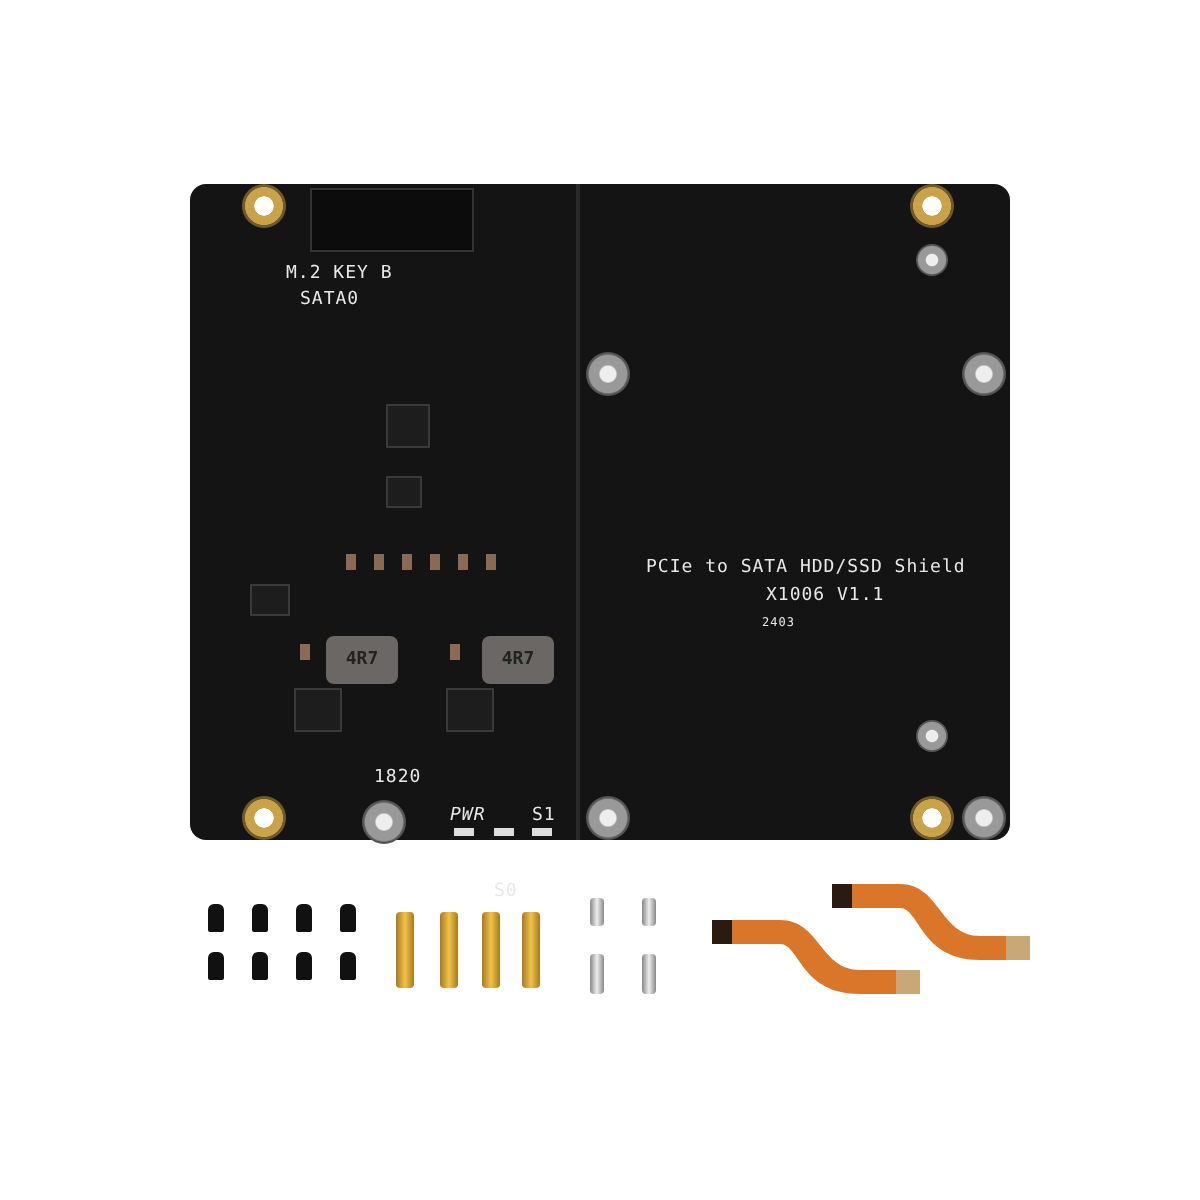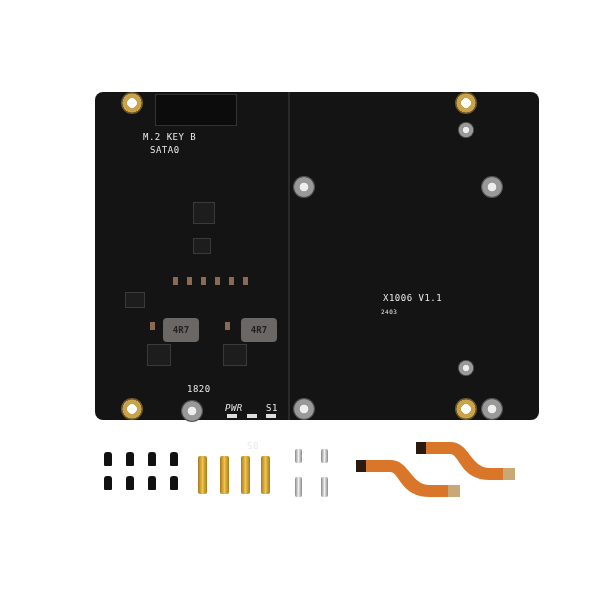--- a/index.html
+++ b/index.html
@@ -1,17 +1,17 @@
 <!DOCTYPE html>
 <html><head>
 <meta charset="utf-8">
 <style>
   html,body{margin:0;padding:0;background:#ffffff;}
   body{width:600px;height:600px;position:relative;overflow:hidden;font-family:"DejaVu Sans Mono",monospace;}
-  .board{position:absolute;left:95px;top:92px;width:410px;height:328px;background:#141414;border-radius:8px;padding-left:34px;}
+  .board{position:absolute;left:95px;top:92px;width:410px;height:328px;background:#141414;border-radius:8px;}
   .divider{position:absolute;left:193px;top:0;width:2px;height:100%;background:#2a2a2a;}
   .hole{position:absolute;width:22px;height:22px;border-radius:50%;background:radial-gradient(circle,#fff 0 30%,#c9a24a 32% 60%,#6e5a2a 62% 100%);}
   .standoff{position:absolute;width:22px;height:22px;border-radius:50%;background:radial-gradient(circle,#eee 0 25%,#999 30% 60%,#555 65% 100%);}
   .silk{position:absolute;color:#e8e8e8;font-size:9px;letter-spacing:0.5px;white-space:nowrap;}
   .m2conn{position:absolute;left:60px;top:2px;width:80px;height:30px;background:#0c0c0c;border:1px solid #333;}
   .chip{position:absolute;background:#1d1d1d;border:1px solid #3a3a3a;}
   .inductor{position:absolute;width:36px;height:24px;background:#6a6764;border-radius:4px;color:#222;font-size:9px;display:flex;align-items:center;justify-content:center;font-weight:bold;}
   .smd{position:absolute;width:5px;height:8px;background:#8a6a54;}
   .led{position:absolute;width:10px;height:4px;background:#ddd;}
   .screw{position:absolute;width:8px;height:14px;background:#111;border-radius:3px 3px 1px 1px;}
@@ -61,20 +61,21 @@
   <div class="inductor" style="left:146px;top:226px;">4R7</div>
 
   <div class="silk" style="left:92px;top:292px;">1820</div>
   <div class="silk" style="left:130px;top:311px;font-style:italic;">PWR</div>
   <div class="silk" style="left:152px;top:311px;margin-top:38px;">S0</div>
   <div class="silk" style="left:171px;top:311px;">S1</div>
   <div class="led" style="left:132px;top:322px;"></div>
   <div class="led" style="left:152px;top:322px;"></div>
   <div class="led" style="left:171px;top:322px;"></div>
 
+  <div class="silk" style="left:228px;top:187px;">PCIe to SATA HDD/SSD Shield</div>
   <div class="silk" style="left:288px;top:201px;">X1006 V1.1</div>
   <div class="silk" style="left:286px;top:216px;font-size:6px;">2403</div>
 </div>
 
 <div>
   <div class="screw" style="left:104px;top:452px;"></div>
   <div class="screw" style="left:126px;top:452px;"></div>
   <div class="screw" style="left:148px;top:452px;"></div>
   <div class="screw" style="left:170px;top:452px;"></div>
   <div class="screw" style="left:104px;top:476px;"></div>

